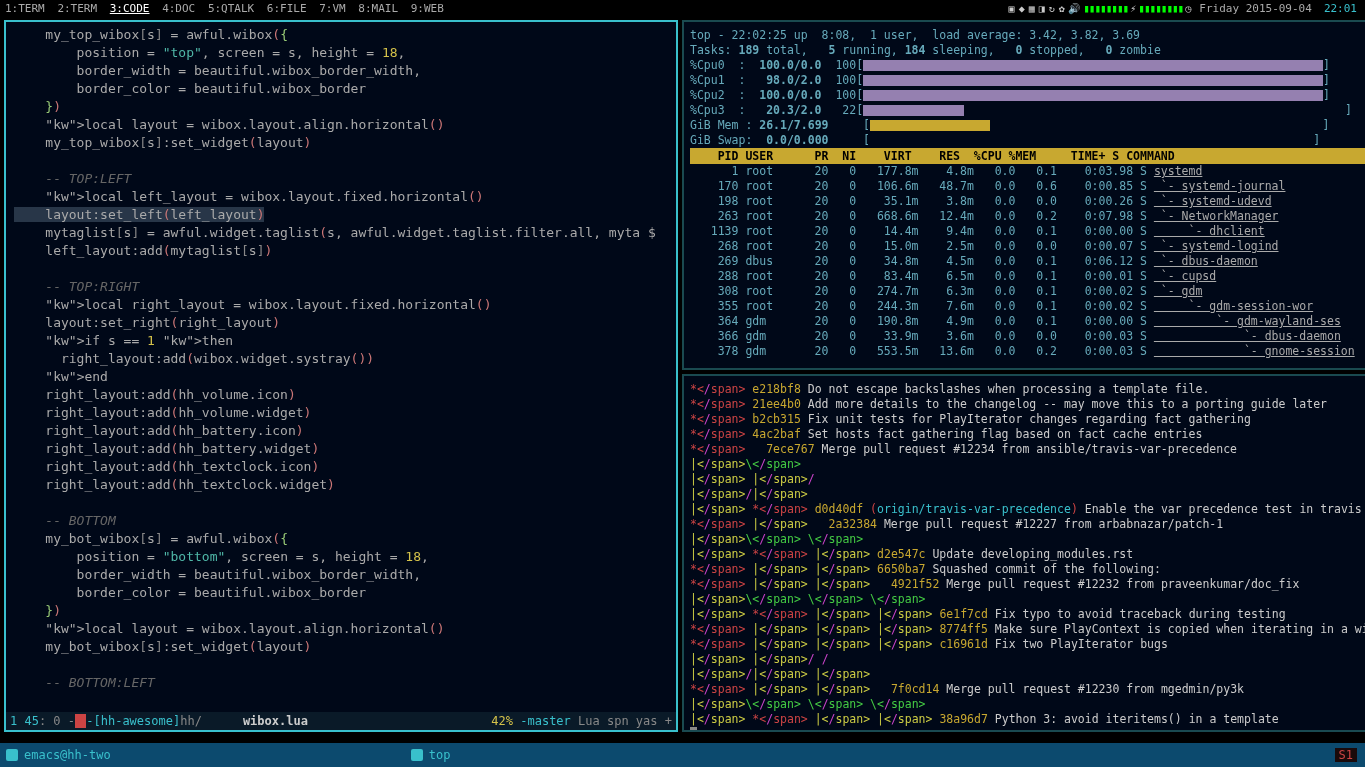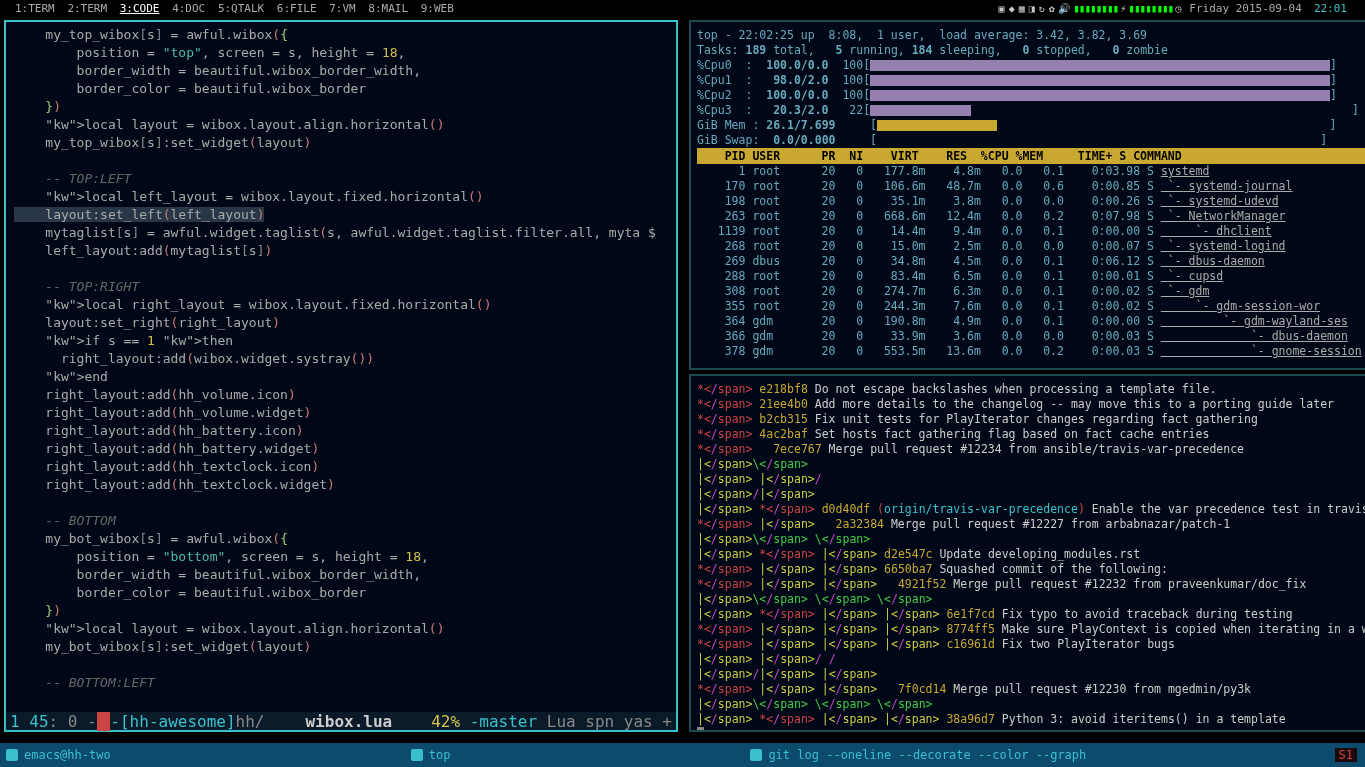--- a/index.html
+++ b/index.html
@@ -12,35 +12,35 @@
   height: 767px;
   overflow: hidden;
   position: relative;
 }
 .topbar {
   height: 16px;
   background: #000;
   display: flex;
   align-items: center;
   font-size: 11px;
-  padding: 0 12px;
+  padding: 0 2px;
 }
 .topbar .tag { color: #aaa; padding: 0 3px; cursor: pointer; }
 .topbar .tag.active { color: #fff; text-decoration: underline; }
 .topbar .spacer { flex: 1; }
 .topbar .clock { color: #39c0cc; padding: 0 6px; }
 .topbar .date { color: #aaa; padding: 0 6px; text-align: right; }
 .topbar .icon { padding: 0 2px; color: #ccc; font-size: 10px; }
 .topbar .bars { color: #0f0; letter-spacing: -1px; }
 .topbar .bars2 { color: #0f0; letter-spacing: -1px; }
 
 .workspace {
   display: flex;
   height: 720px;
-  gap: 11px;
+  gap: 4px;
   padding: 4px;
 }
 .left {
   flex: 0 0 674px;
   border: 2px solid #39c0cc;
   background: #000818;
   position: relative;
   display: flex;
   flex-direction: column;
 }
@@ -83,21 +83,21 @@
 .num { color: #d4c24a; }
 .comment { color: #666; font-style: italic; }
 .bracket { color: #888; }
 
 .modeline {
   background: #0a1a28;
   height: 18px;
   display: flex;
   align-items: center;
   padding: 0 4px;
-  font-size: 16px;
+  font-size: 12px;
 }
 .modeline .cyan { color: #39c0cc; }
 .modeline .red { color: #c44; background: #c44; padding: 0 2px; }
 .modeline .yel { color: #d4c24a; }
 .modeline .gray { color: #888; }
 .modeline .white { color: #ccc; font-weight: bold; padding-left: 41px; }
 
 .top-header { color: #6ab; font-size: 11.5px; line-height: 15px; white-space: pre; }
 .top-header .bold { font-weight: bold; margin-top: 7px; }
 .cpu-bar { display: inline-block; background: #9580b0; height: 11px; vertical-align: middle; }
@@ -238,18 +238,14 @@
 
 <div class="taskbar">
   <span class="item">
       <span class="taskbar-icon"></span>
       <span>emacs@hh-two</span>
     </span>
   <span class="item">
       <span class="taskbar-icon"></span>
       <span>top</span>
     </span>
-  <span class="item">
-      <span class="taskbar-icon"></span>
-      <span>git log --oneline --decorate --color --graph</span>
-    </span>
   <span class="badge">S1</span>
 </div>
 
 </body></html>

